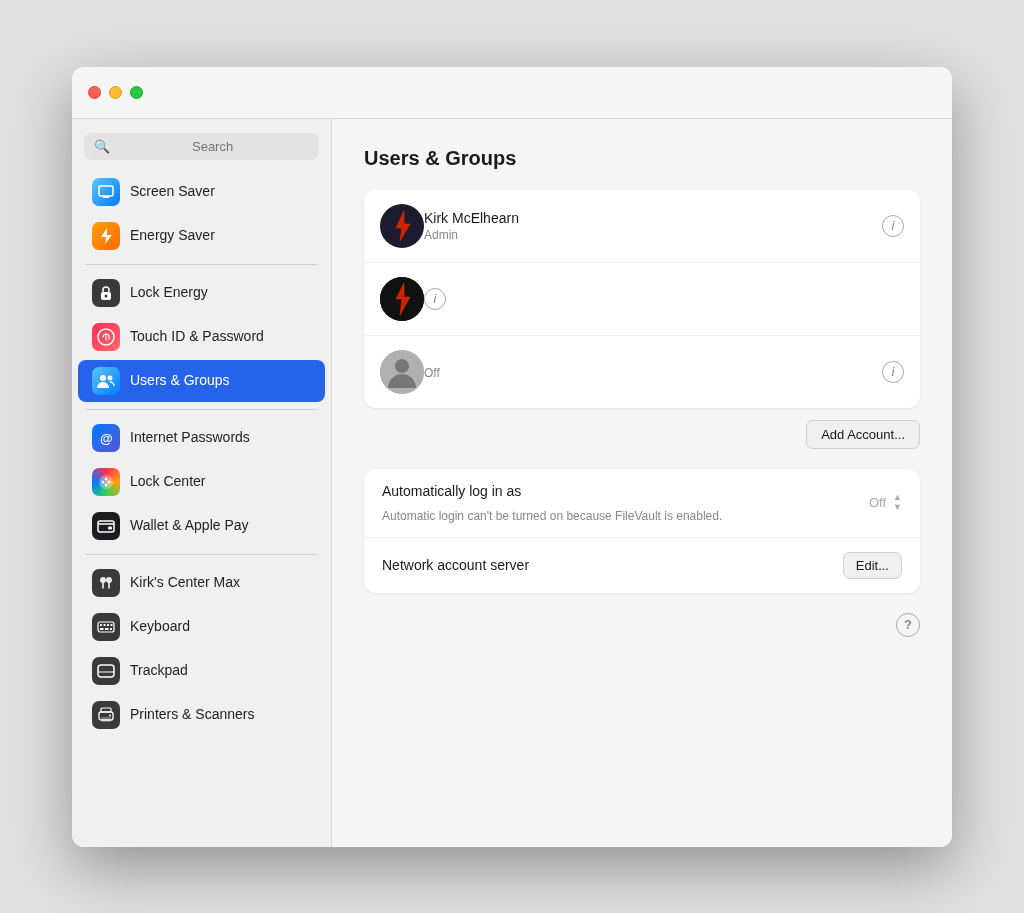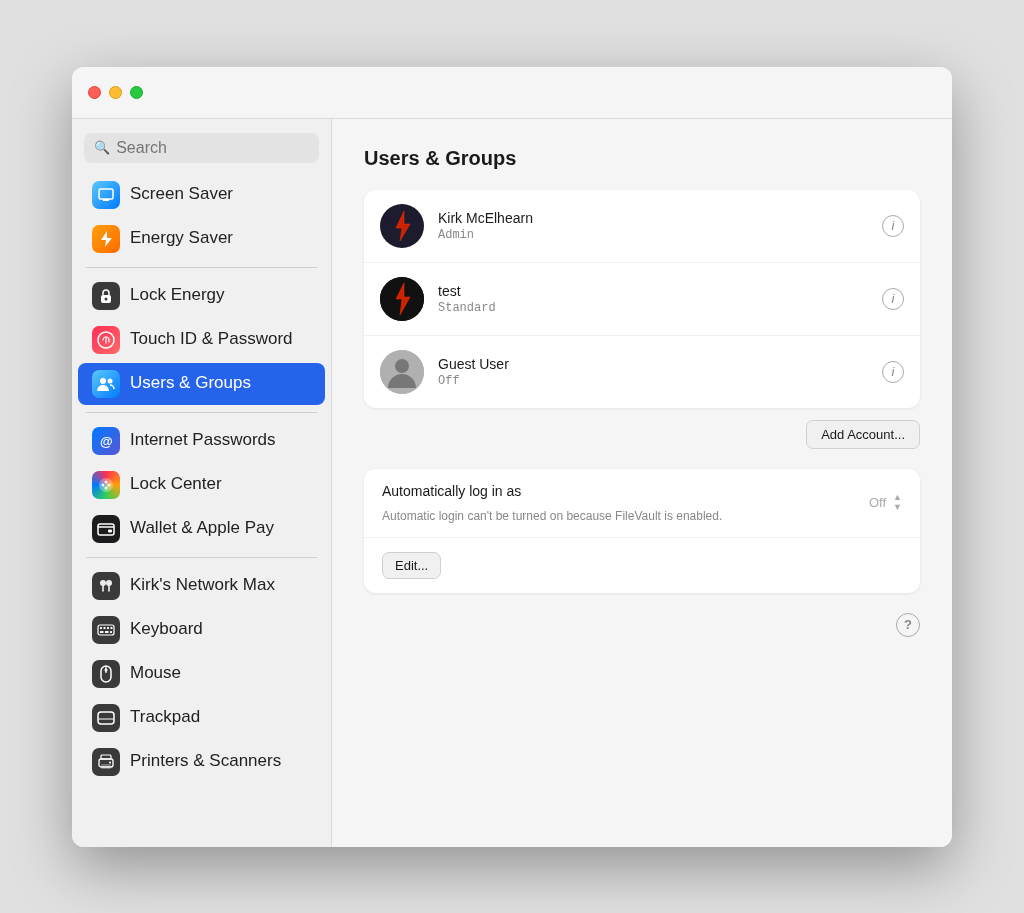--- a/index.html
+++ b/index.html
@@ -70,23 +70,24 @@
       gap: 6px;
     }
     .search-box .search-icon-svg {
       color: #888;
       font-size: 13px;
     }
     .search-box input {
       background: transparent;
       border: none;
       outline: none;
-      font-size: 16px;
+      font-size: 13px;
       color: #555;
       width: 100%;
+      text-align: center;
     }
     .sidebar-item {
       display: flex;
       align-items: center;
       padding: 7px 14px;
       gap: 10px;
       cursor: pointer;
       border-radius: 8px;
       margin: 1px 6px;
     }
@@ -98,21 +99,21 @@
       width: 28px;
       height: 28px;
       border-radius: 7px;
       display: flex;
       align-items: center;
       justify-content: center;
       flex-shrink: 0;
       font-size: 16px;
     }
     .item-label {
-      font-size: 17px;
+      font-size: 14px;
       color: #222;
       line-height: 1.3;
     }
     .sidebar-divider {
       height: 1px;
       background: #d0d0d0;
       margin: 6px 14px;
     }
     
     .icon-screen-saver { background: linear-gradient(135deg, #5ac8fa, #007aff); }
@@ -145,35 +146,33 @@
       background: #fff;
       border-radius: 12px;
       overflow: hidden;
       margin-bottom: 12px;
       box-shadow: 0 1px 3px rgba(0,0,0,0.08);
     }
     .user-row {
       display: flex;
       align-items: center;
       padding: 14px 16px;
-      gap: 14px;
       border-bottom: 1px solid #f0f0f0;
     }
     .user-row:last-child { border-bottom: none; }
     .user-info { flex: 1; }
     .user-name {
       font-size: 14px;
       font-weight: 500;
       color: #1a1a1a;
     }
     .user-role {
       font-size: 12px;
       color: #888;
       margin-top: 2px;
-      font-family: Liberation Mono, monospace;
     }
     .info-btn {
       width: 22px;
       height: 22px;
       border-radius: 50%;
       border: 1.5px solid #aaa;
       background: transparent;
       display: flex;
       align-items: center;
       justify-content: center;
@@ -425,49 +424,39 @@
 
       <div class="sidebar-item">
         <div class="item-icon icon-airpods">
           <svg width="16" height="16" viewBox="0 0 16 16" fill="none">
               <circle cx="5" cy="5" r="3" fill="white" opacity="0.9"></circle>
               <circle cx="11" cy="5" r="3" fill="white" opacity="0.9"></circle>
               <path d="M5 8v5" stroke="white" stroke-width="1.5" stroke-linecap="round"></path>
               <path d="M11 8v5" stroke="white" stroke-width="1.5" stroke-linecap="round"></path>
             </svg>
         </div>
-        <span class="item-label">Kirk's Network Max</span>
+        <span class="item-label">Kirk's Center Max</span>
       </div>
 
       <div class="sidebar-item">
         <div class="item-icon icon-keyboard">
           <svg width="18" height="12" viewBox="0 0 18 12" fill="none">
               <rect x="1" y="1" width="16" height="10" rx="2" stroke="white" stroke-width="1.2"></rect>
               <rect x="3" y="3" width="2" height="2" rx="0.5" fill="white"></rect>
               <rect x="6.5" y="3" width="2" height="2" rx="0.5" fill="white"></rect>
               <rect x="10" y="3" width="2" height="2" rx="0.5" fill="white"></rect>
               <rect x="13.5" y="3" width="2" height="2" rx="0.5" fill="white"></rect>
               <rect x="3" y="7" width="3.5" height="2" rx="0.5" fill="white"></rect>
               <rect x="8" y="7" width="3.5" height="2" rx="0.5" fill="white"></rect>
               <rect x="13" y="7" width="2" height="2" rx="0.5" fill="white"></rect>
             </svg>
         </div>
         <span class="item-label">Keyboard</span>
       </div>
 
-      <div class="sidebar-item">
-        <div class="item-icon icon-mouse">
-          <svg width="12" height="18" viewBox="0 0 12 18" fill="none">
-              <rect x="1" y="1" width="10" height="16" rx="5" stroke="white" stroke-width="1.5"></rect>
-              <line x1="6" y1="1" x2="6" y2="8" stroke="white" stroke-width="1.2"></line>
-              <circle cx="6" cy="5" r="1.5" fill="white"></circle>
-            </svg>
-        </div>
-        <span class="item-label">Mouse</span>
-      </div>
 
       <div class="sidebar-item">
         <div class="item-icon icon-trackpad">
           <svg width="18" height="14" viewBox="0 0 18 14" fill="none">
               <rect x="1" y="1" width="16" height="12" rx="3" stroke="white" stroke-width="1.5"></rect>
               <line x1="1" y1="8" x2="17" y2="8" stroke="white" stroke-width="1"></line>
             </svg>
         </div>
         <span class="item-label">Trackpad</span>
       </div>
@@ -506,37 +495,32 @@
         </div>
 
         <div class="user-row">
           <div class="test-avatar-container">
             <svg width="44" height="44" viewBox="0 0 44 44">
               <circle cx="22" cy="22" r="22" fill="#111"></circle>
 
               <polygon points="24,6 16,22 22,22 20,38 30,20 24,20" fill="#cc2200" stroke="#ff3300" stroke-width="0.5"></polygon>
             </svg>
           </div>
-          <div class="user-info">
-            <div class="user-name">test</div>
-            <div class="user-role">Standard</div>
-          </div>
           <button class="info-btn">i</button>
         </div>
 
         <div class="user-row">
           <div class="guest-avatar-container">
             <svg width="44" height="44" viewBox="0 0 44 44">
               <circle cx="22" cy="22" r="22" fill="#b0b0b0"></circle>
               <circle cx="22" cy="16" r="7" fill="#777"></circle>
               <path d="M8 38c0-7.73 6.27-14 14-14s14 6.27 14 14" fill="#777"></path>
             </svg>
           </div>
           <div class="user-info">
-            <div class="user-name">Guest User</div>
             <div class="user-role">Off</div>
           </div>
           <button class="info-btn">i</button>
         </div>
       </div>
 
       <div class="add-account-row">
         <button class="add-account-btn">Add Account...</button>
       </div>
 
@@ -550,20 +534,23 @@
           <div class="settings-row-value">
             <span>Off</span>
             <div class="stepper-arrows">
               <span>▲</span>
               <span>▼</span>
             </div>
           </div>
         </div>
 
         <div class="settings-row">
+          <div class="settings-row-info">
+            <div class="settings-row-label">Network account server</div>
+          </div>
           <button class="edit-btn">Edit...</button>
         </div>
       </div>
 
       <div class="help-area">
         <button class="help-btn">?</button>
       </div>
     </div>
   </div>
 </div>

